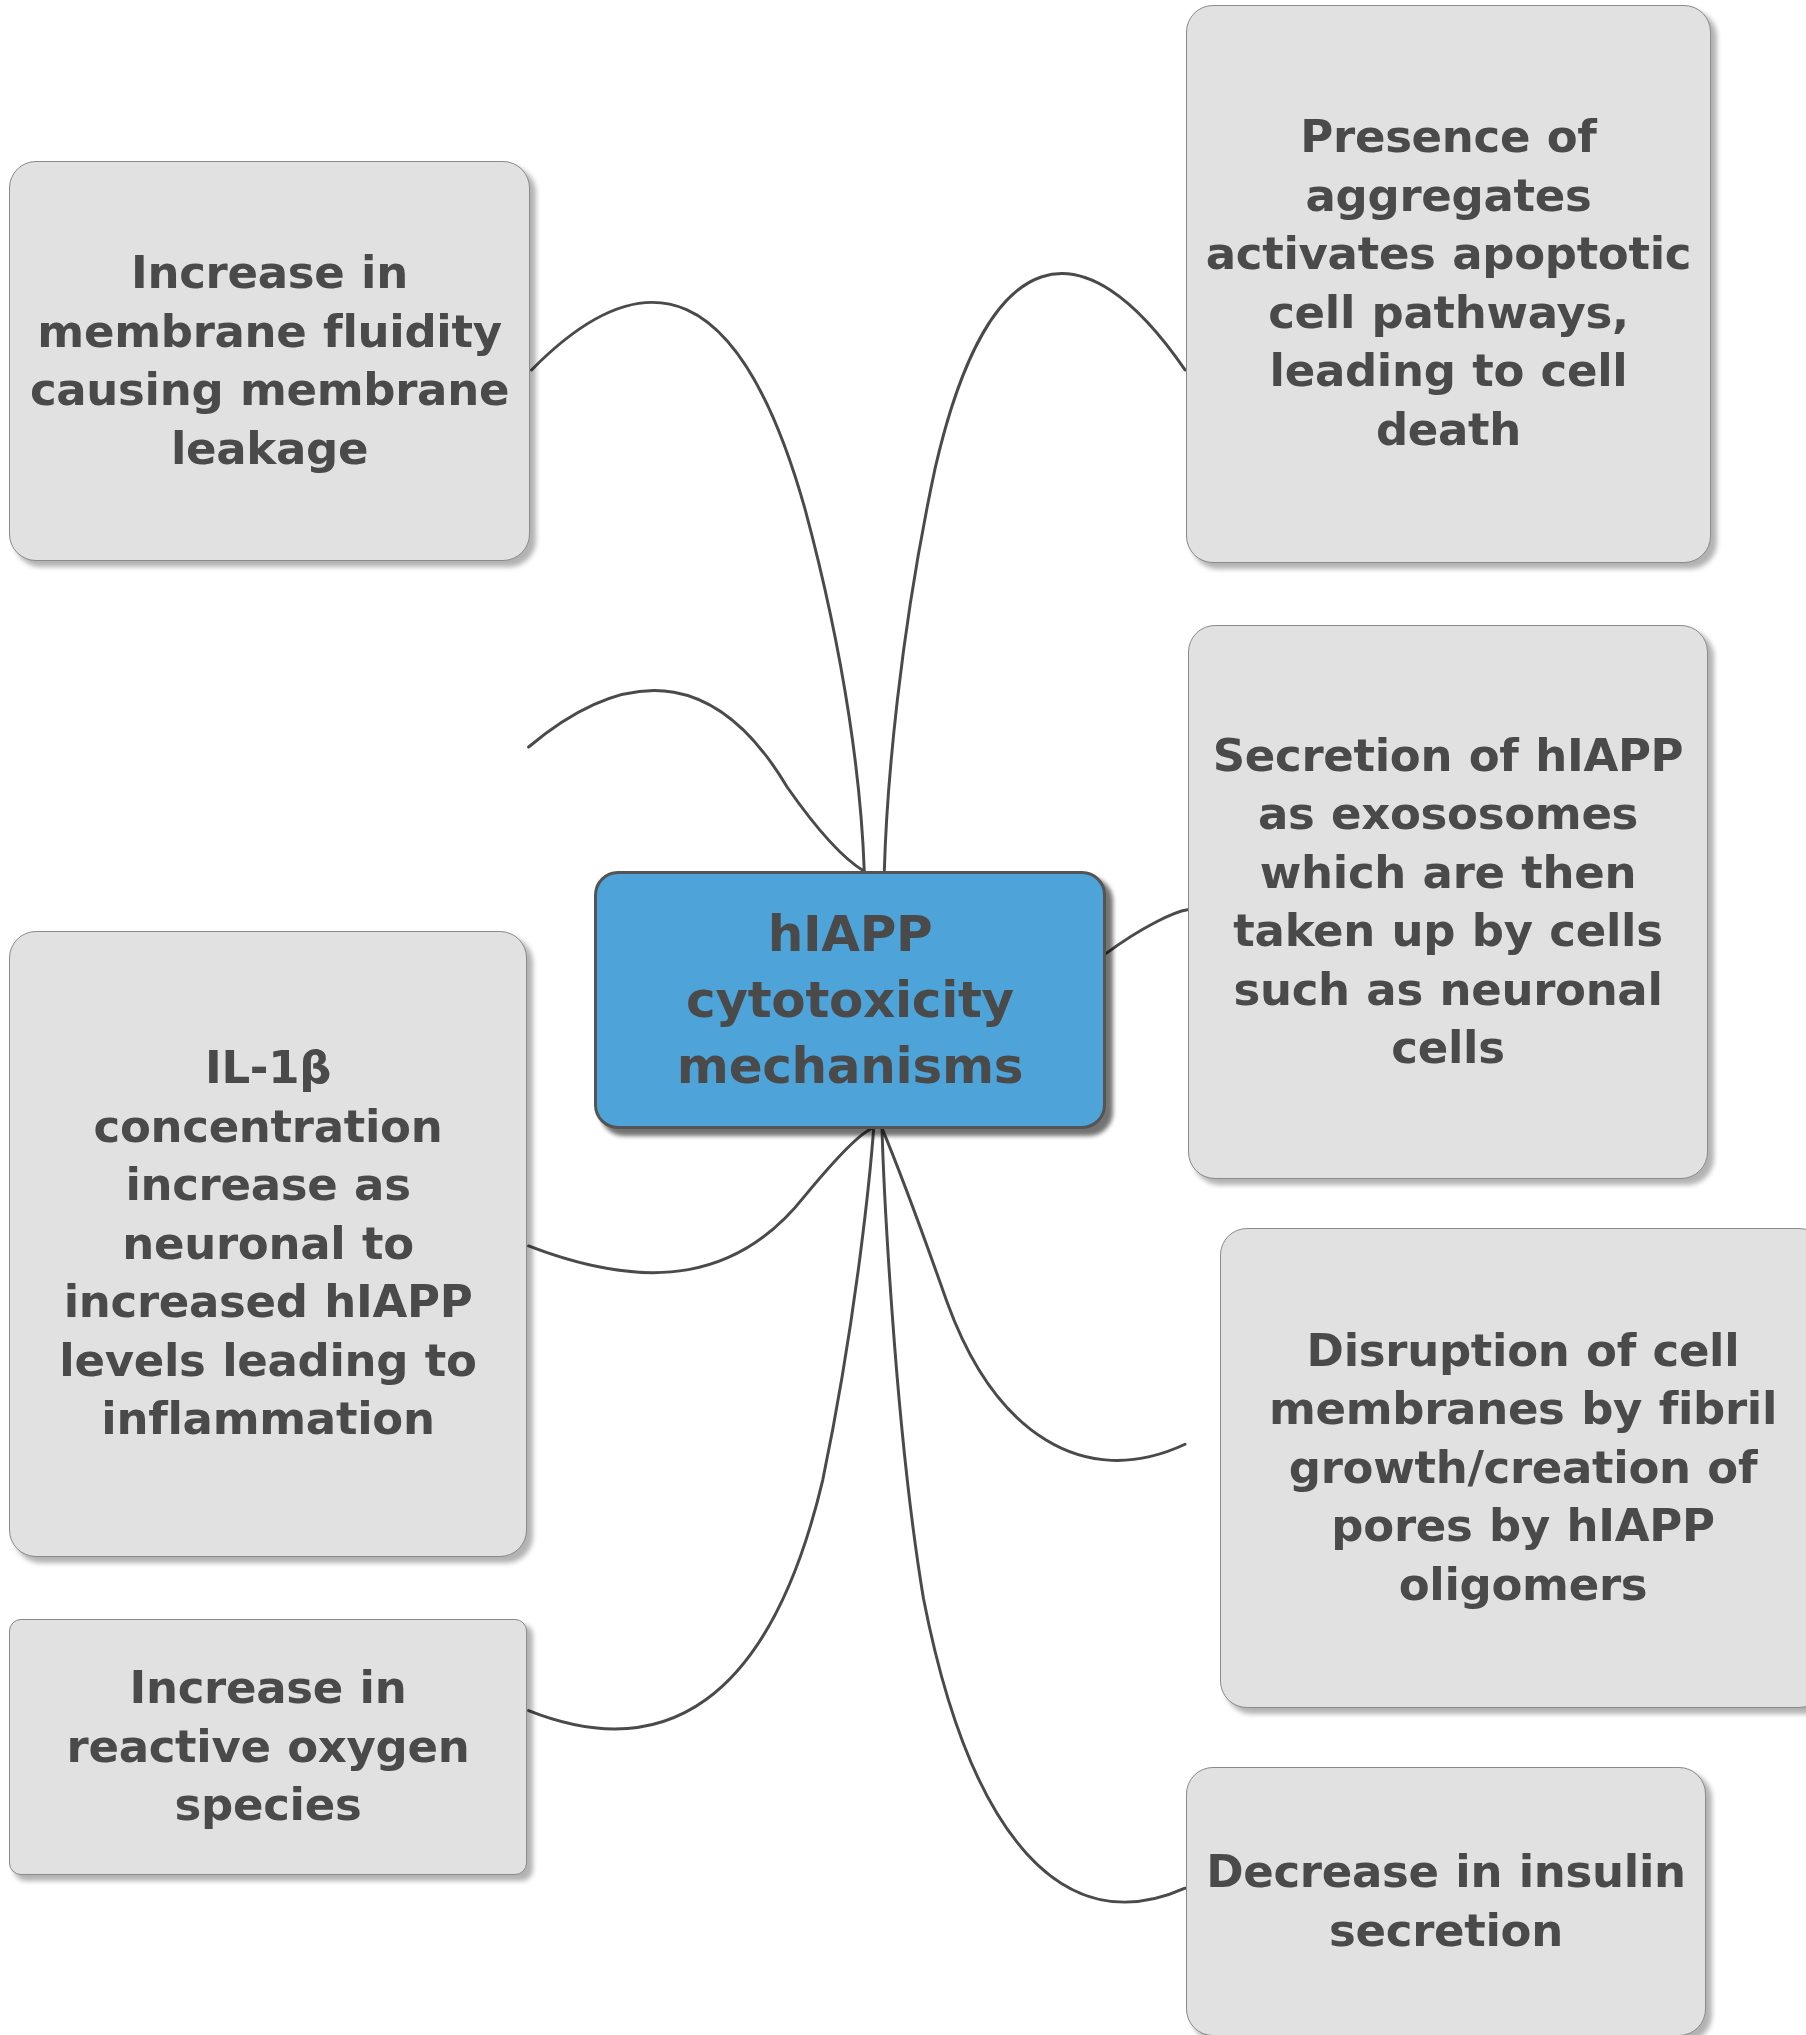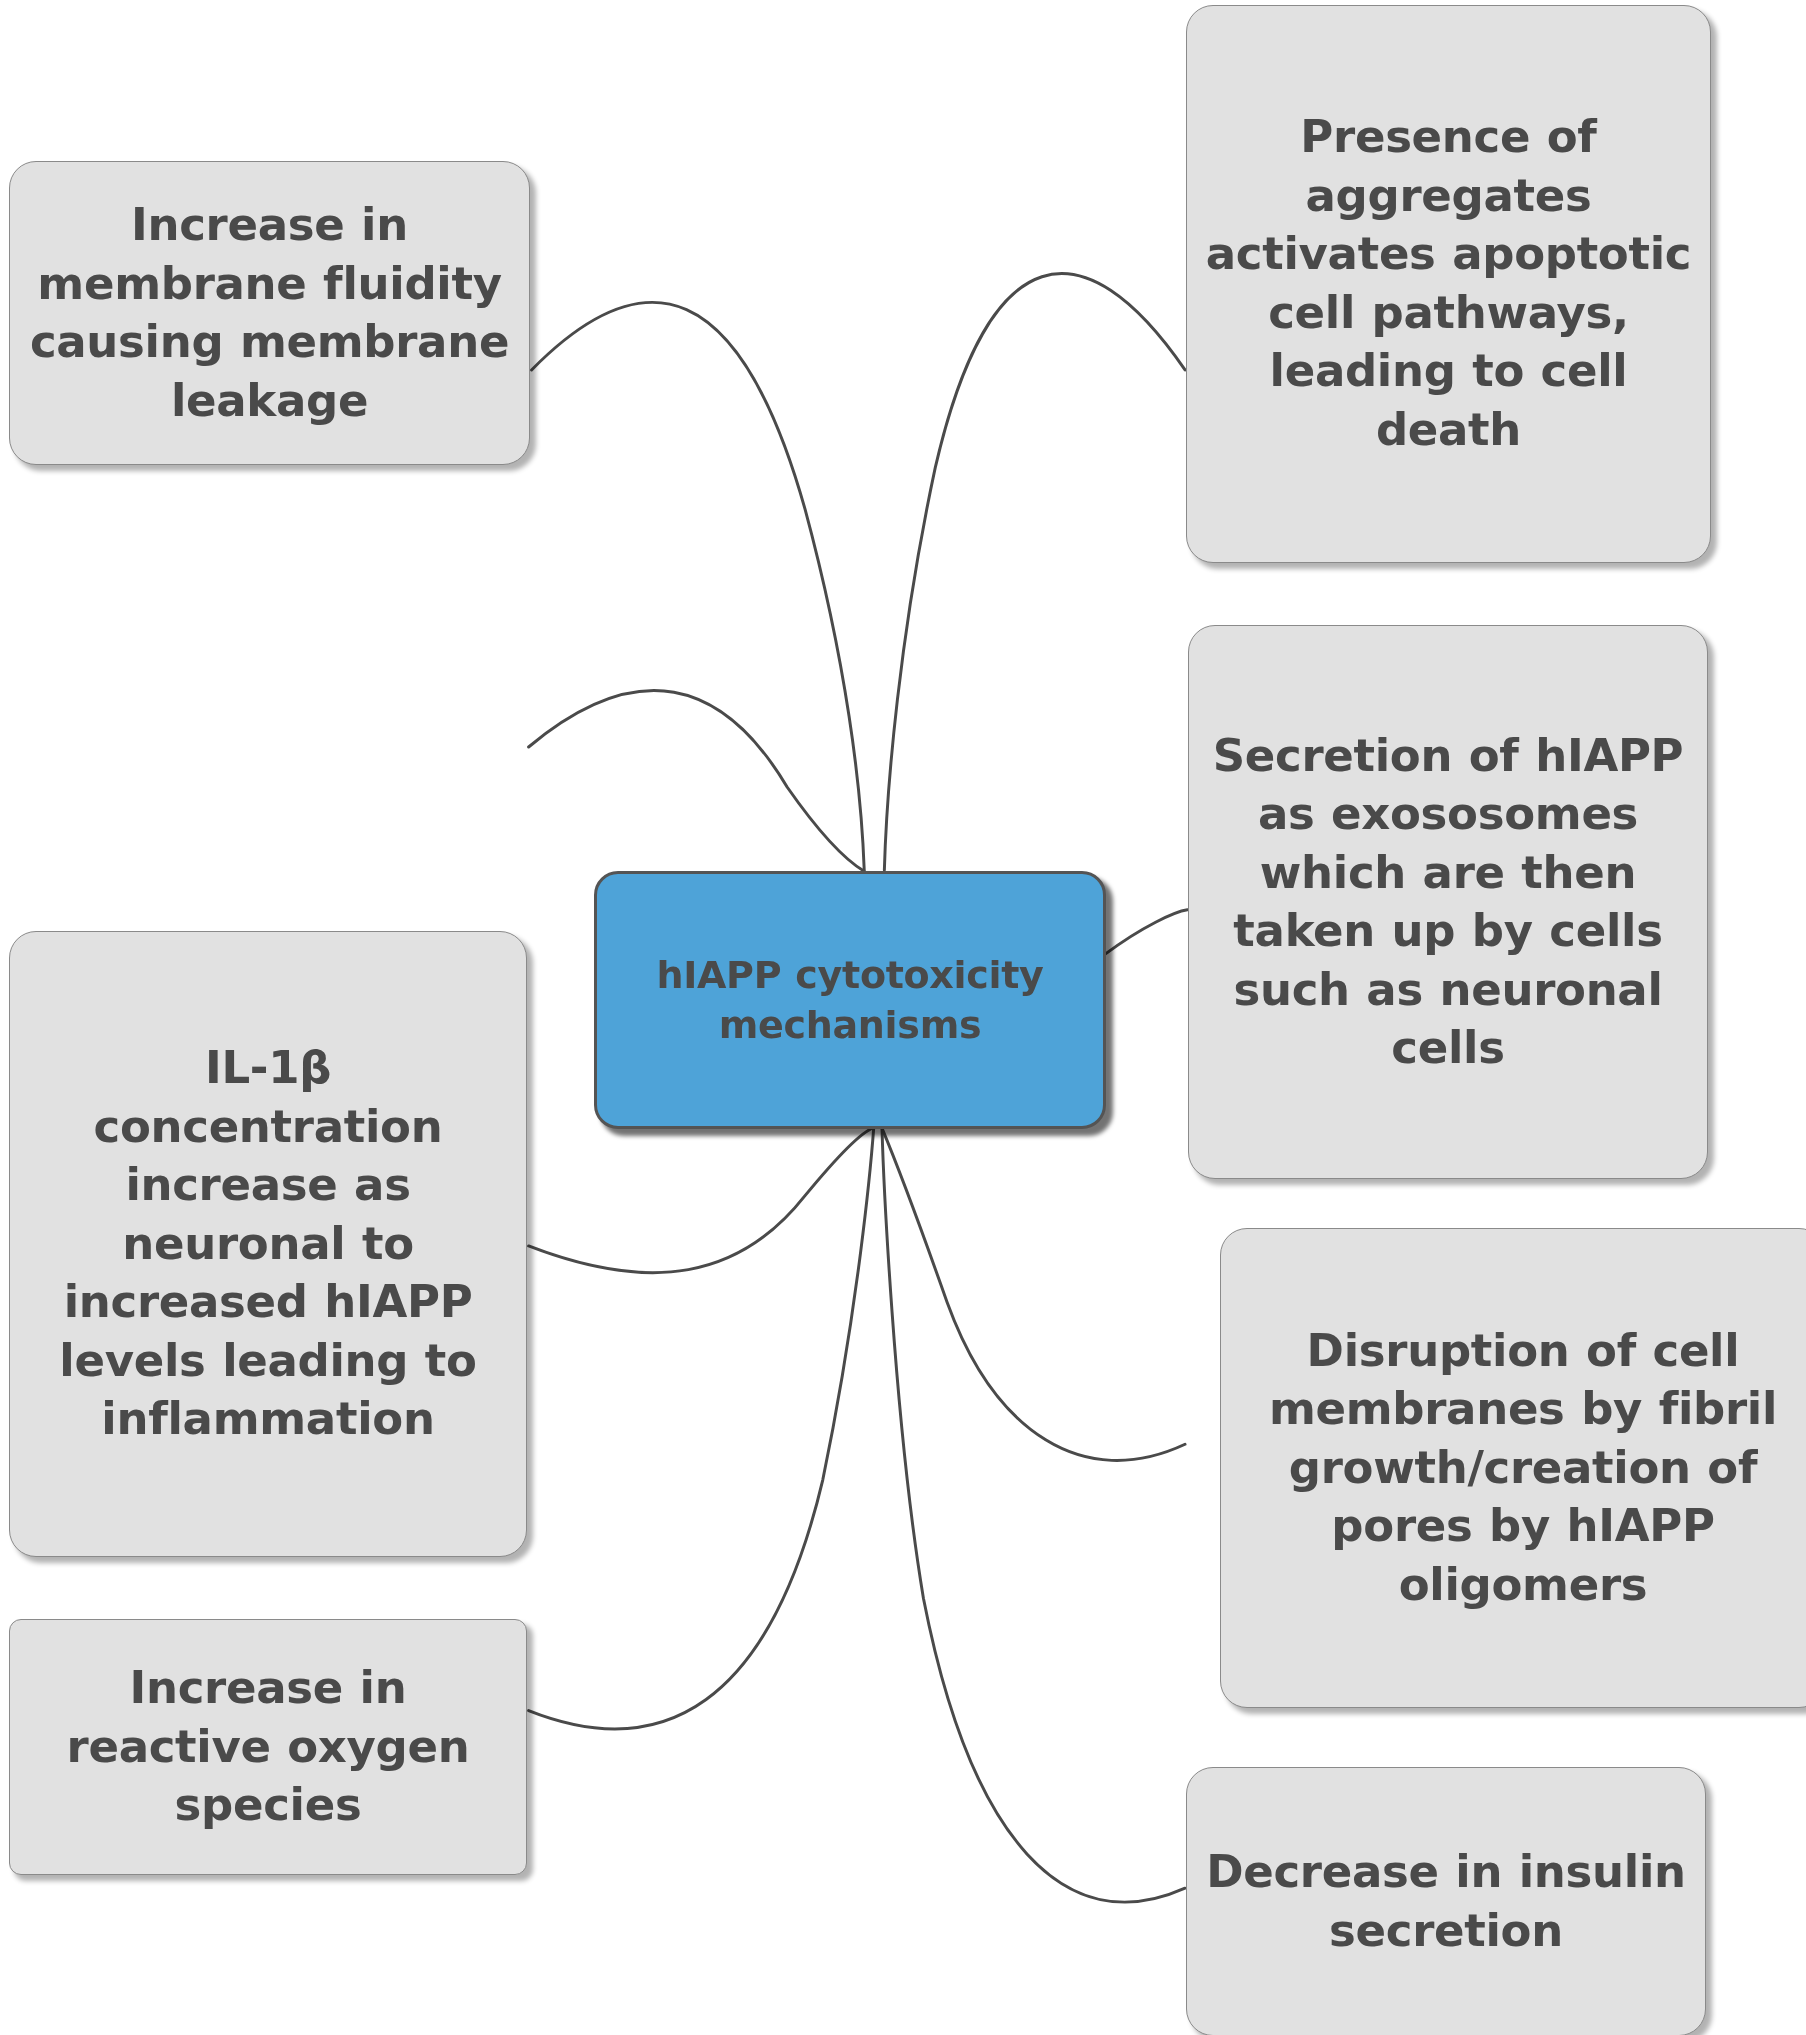--- a/index.html
+++ b/index.html
@@ -54,21 +54,21 @@
     font-size: 45px;
   }
   .central {
     background: #4ea3d8;
     border: 3px solid #545454;
     border-radius: 24px;
     box-shadow: 6.5px 6.5px 4.1px rgba(0,0,0,0.55);
   }
   .central .label {
     color: #4a4a4a;
-    font-size: 38px;
+    font-size: 50px;
     line-height: 1.32;
   }
 </style>
 </head>
 <body>
 
 <div id="canvas">
 
   <svg id="edges" viewBox="0 0 3051 3438" xmlns="http://www.w3.org/2000/svg">
     <g fill="none" stroke="#4a4a4a" stroke-width="5" stroke-linecap="round">
@@ -88,21 +88,21 @@
       <path d="M 2002 2440 C 1830 2520 1680 2420 1600 2200 C 1540 2030 1500 1930 1490 1906"></path>
 
       <path d="M 2002 3190 C 1800 3280 1640 3110 1560 2700 C 1510 2400 1492 1975 1490 1907"></path>
     </g>
   </svg>
 
   <div class="node central" style="left:594px; top:871px; width:512px; height:258px;">
     <span class="label">hIAPP cytotoxicity mechanisms</span>
   </div>
 
-  <div class="node leaf" style="left:9px; top:161px; width:521px; height:304px;">
+  <div class="node leaf" style="left:9px; top:161px; width:521px; height:400px;">
     <span class="label">Increase in membrane fluidity causing membrane leakage</span>
   </div>
 
 
   <div class="node leaf" style="left:9px; top:931px; width:518px; height:626px;">
     <span class="label">IL-1β concentration increase as neuronal to increased hIAPP levels leading to inflammation</span>
   </div>
 
   <div class="node leaf" style="left:9px; top:1619px; width:518px; height:256px;border-radius:12px;">
     <span class="label">Increase in reactive oxygen species</span>

